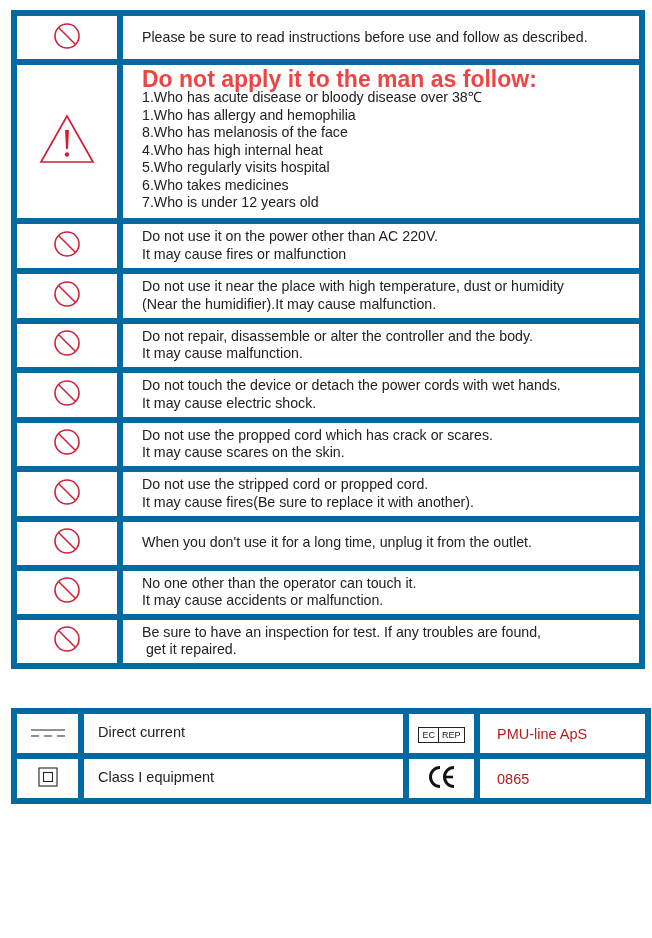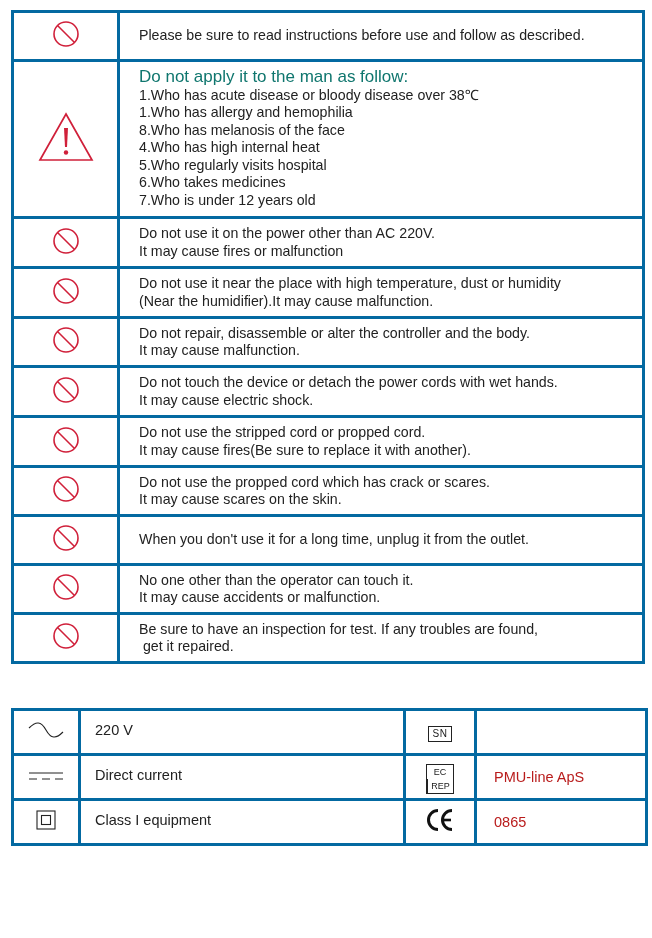--- a/index.html
+++ b/index.html
@@ -1,40 +1,40 @@
 <!DOCTYPE html>
 <html><head>
 <meta charset="utf-8">
 <style>
   * { box-sizing: border-box; margin: 0; padding: 0; }
   html, body { width: 652px; height: 938px; background: #ffffff; overflow: hidden; }
   body { font-family: "Liberation Sans", sans-serif; color: #1a1a1a; position: relative; }
 
   table { border-collapse: collapse; position: absolute; left: 11px; width: 634px; table-layout: fixed; }
-  td { border: 3px solid #0369a1; vertical-align: middle; }
+  td { border: 6px solid #0369a1; vertical-align: middle; }
 
   #warn-table { top: 10px; }
   #warn-table col.c1 { width: 106px; }
   #warn-table td.icon { text-align: center; }
   #warn-table td.text { padding-left: 19px; font-size: 14.2px; line-height: 17.5px; color: #222; }
   #warn-table td.text .ln { display: block; white-space: pre; }
-  #warn-table td.text .heading { font-weight: normal; font-size: 17px; line-height: 20px; color: #0f766e; }
+  #warn-table td.text .heading { font-weight: bold; font-size: 23px; line-height: 20px; color: #ef4444; }
 
   #sym-table { top: 708px; }
   #sym-table col.a { width: 67px; }
   #sym-table col.b { width: 325px; }
   #sym-table col.c { width: 71px; }
   #sym-table col.d { width: 171px; }
   #sym-table tr { height: 45px; }
   #sym-table td.sym { text-align: center; }
   #sym-table td.val { padding-left: 14px; font-size: 14.5px; color: #222; padding-bottom: 4px; }
   #sym-table td.val2 { padding-left: 17px; font-size: 14.5px; color: #b91c1c; }
 
   .boxlabel { display: inline-block; border: 1px solid #222; font-size: 10px; padding: 1px 4px; letter-spacing: 0.5px; line-height: 12px; }
-  .ecrep { display: inline-flex; border: 1px solid #222; font-size: 9px; line-height: 12px; flex-direction: column; }
+  .ecrep { display: inline-flex; border: 1px solid #222; font-size: 9px; line-height: 12px; }
   .ecrep span { padding: 1px 3px; }
   .ecrep span + span { border-left: 1px solid #222; }
   .fbox { display: inline-block; border: 1px solid #222; width: 30px; height: 22px; font-size: 15px; line-height: 21px; text-align: center; }
 </style>
 </head>
 <body>
 
 <table id="warn-table">
   <colgroup>
       <col class="c1">
@@ -112,42 +112,42 @@
         <svg width="28" height="28" viewBox="0 0 28 28">
             <circle cx="14" cy="14" r="12" fill="none" stroke="#d0203a" stroke-width="1.6"></circle>
             <line x1="5.5" y1="5.5" x2="22.5" y2="22.5" stroke="#d0203a" stroke-width="1.6"></line>
           </svg>
       </td>
       <td class="text">
         <span class="ln">Do not touch the device or detach the power cords with wet hands.</span>
         <span class="ln">It may cause electric shock.</span>
       </td>
     </tr>
+    <tr style="height:49px">
+      <td class="icon">
+        <svg width="28" height="28" viewBox="0 0 28 28">
+            <circle cx="14" cy="14" r="12" fill="none" stroke="#d0203a" stroke-width="1.6"></circle>
+            <line x1="5.5" y1="5.5" x2="22.5" y2="22.5" stroke="#d0203a" stroke-width="1.6"></line>
+          </svg>
+      </td>
+      <td class="text">
+        <span class="ln">Do not use the propped cord which has crack or scares.</span>
+        <span class="ln">It may cause scares on the skin.</span>
+      </td>
+    </tr>
     <tr style="height:50px">
       <td class="icon">
         <svg width="28" height="28" viewBox="0 0 28 28">
             <circle cx="14" cy="14" r="12" fill="none" stroke="#d0203a" stroke-width="1.6"></circle>
             <line x1="5.5" y1="5.5" x2="22.5" y2="22.5" stroke="#d0203a" stroke-width="1.6"></line>
           </svg>
       </td>
       <td class="text">
         <span class="ln">Do not use the stripped cord or propped cord.</span>
         <span class="ln">It may cause fires(Be sure to replace it with another).</span>
-      </td>
-    </tr>
-    <tr style="height:49px">
-      <td class="icon">
-        <svg width="28" height="28" viewBox="0 0 28 28">
-            <circle cx="14" cy="14" r="12" fill="none" stroke="#d0203a" stroke-width="1.6"></circle>
-            <line x1="5.5" y1="5.5" x2="22.5" y2="22.5" stroke="#d0203a" stroke-width="1.6"></line>
-          </svg>
-      </td>
-      <td class="text">
-        <span class="ln">Do not use the propped cord which has crack or scares.</span>
-        <span class="ln">It may cause scares on the skin.</span>
       </td>
     </tr>
     <tr style="height:49px">
       <td class="icon">
         <svg width="28" height="28" viewBox="0 0 28 28">
             <circle cx="14" cy="14" r="12" fill="none" stroke="#d0203a" stroke-width="1.6"></circle>
             <line x1="5.5" y1="5.5" x2="22.5" y2="22.5" stroke="#d0203a" stroke-width="1.6"></line>
           </svg>
       </td>
       <td class="text">
@@ -184,32 +184,20 @@
 <table id="sym-table">
   <colgroup>
       <col class="a">
       <col class="b">
       <col class="c">
       <col class="d">
     </colgroup>
   <tbody>
     <tr>
       <td class="sym">
-        <svg width="40" height="16" viewBox="0 0 40 16">
-            <path d="M3 6 C 10 -1, 15 -1, 20 8 S 30 17, 37 10" fill="none" stroke="#222" stroke-width="1.1"></path>
-          </svg>
-      </td>
-      <td class="val">220 V</td>
-      <td class="sym">
-        <span class="boxlabel">SN</span>
-      </td>
-      <td class="val2"></td>
-    </tr>
-    <tr>
-      <td class="sym">
         <svg width="40" height="12" viewBox="0 0 40 12">
             <line x1="3" y1="3" x2="37" y2="3" stroke="#222" stroke-width="1"></line>
             <line x1="3" y1="9" x2="11" y2="9" stroke="#222" stroke-width="1"></line>
             <line x1="16" y1="9" x2="24" y2="9" stroke="#222" stroke-width="1"></line>
             <line x1="29" y1="9" x2="37" y2="9" stroke="#222" stroke-width="1"></line>
           </svg>
       </td>
       <td class="val">Direct current</td>
       <td class="sym">
         <span class="ecrep">

